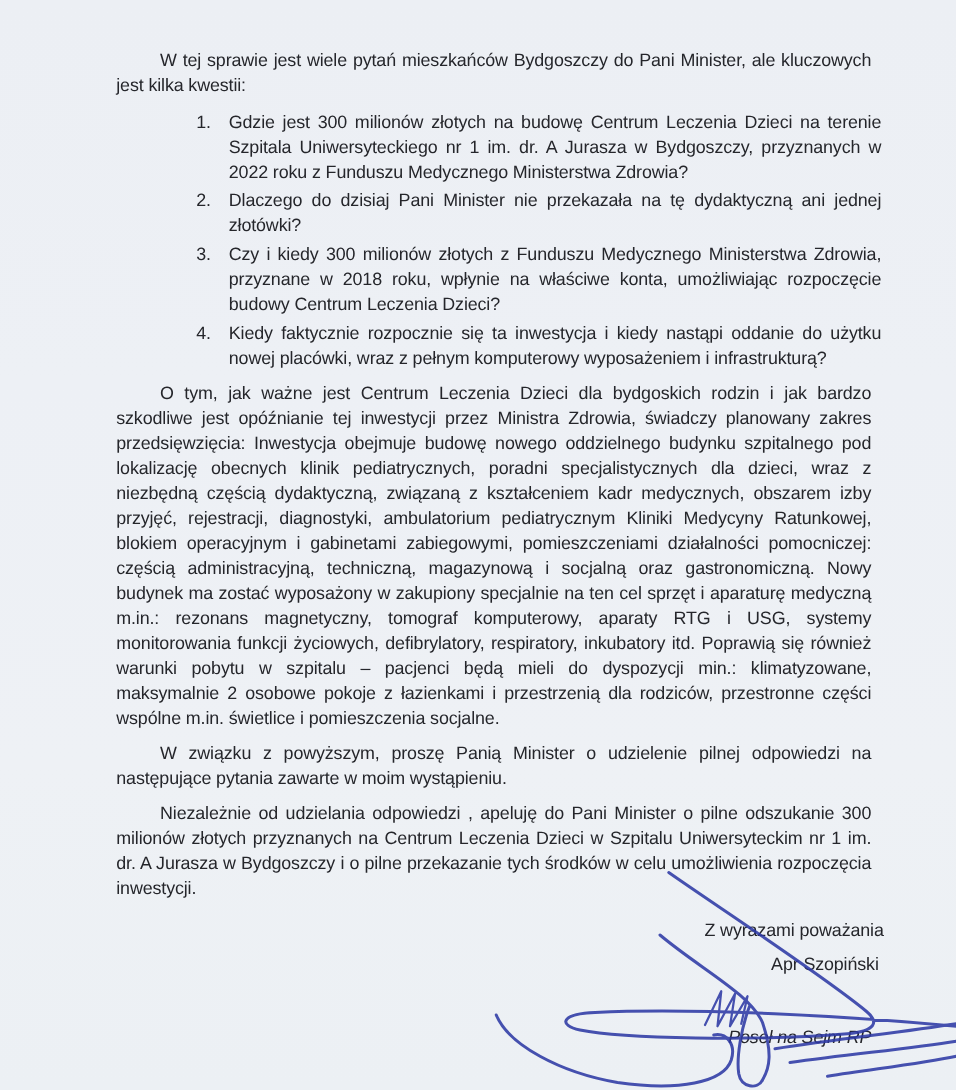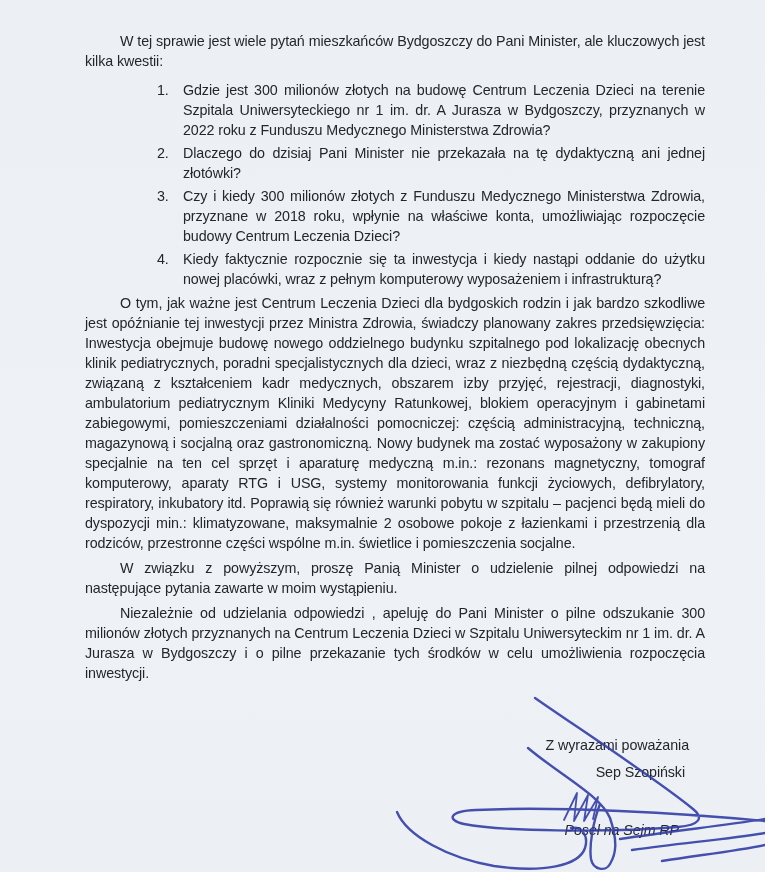--- a/index.html
+++ b/index.html
@@ -15,21 +15,21 @@
     font-family: "Liberation Sans", sans-serif;
     color: #25262b;
   }
   .page {
     position: absolute;
     left: 0; top: 0; right: 0; bottom: 0;
     padding: 31px 60px 0 85px;
     box-sizing: border-box;
   }
   .para {
-    margin: 0;
+    margin: 8px;
     font-size: 14.3px;
     line-height: 20px;
     letter-spacing: -0.1px;
     text-align: justify;
     text-indent: 35px;
   }
   .para + .para { margin-top: 4px; }
   .q-list {
     margin: 9px 0 4px 0;
   }
@@ -45,21 +45,21 @@
     flex: none;
     width: 26px;
   }
   .q-text {
     flex: 1;
     text-align: justify;
   }
   .closing {
     position: absolute;
     top: 735px;
-    right: 76px;
+    right: 58px;
     text-align: right;
     font-size: 14.3px;
     line-height: 20px;
     letter-spacing: -0.1px;
   }
   .closing .salutation { margin: 0; }
   .closing .signer-name { margin: 7px 4px 0 0; }
   .closing .signer-title { margin: 38px 10px 0 0; font-style: italic; }
   .signature-svg {
     position: absolute;
@@ -99,21 +99,21 @@
   <p class="para">O tym, jak ważne jest Centrum Leczenia Dzieci dla bydgoskich rodzin i jak bardzo szkodliwe jest opóźnianie tej inwestycji przez Ministra Zdrowia, świadczy planowany zakres przedsięwzięcia: Inwestycja obejmuje budowę nowego oddzielnego budynku szpitalnego pod lokalizację obecnych klinik pediatrycznych, poradni specjalistycznych dla dzieci, wraz z niezbędną częścią dydaktyczną, związaną z kształceniem kadr medycznych, obszarem izby przyjęć, rejestracji, diagnostyki, ambulatorium pediatrycznym Kliniki Medycyny Ratunkowej, blokiem operacyjnym i gabinetami zabiegowymi, pomieszczeniami działalności pomocniczej: częścią administracyjną, techniczną, magazynową i socjalną oraz gastronomiczną. Nowy budynek ma zostać wyposażony w zakupiony specjalnie na ten cel sprzęt i aparaturę medyczną m.in.: rezonans magnetyczny, tomograf komputerowy, aparaty RTG i USG, systemy monitorowania funkcji życiowych, defibrylatory, respiratory, inkubatory itd. Poprawią się również warunki pobytu w szpitalu – pacjenci będą mieli do dyspozycji min.: klimatyzowane, maksymalnie 2 osobowe pokoje z łazienkami i przestrzenią dla rodziców, przestronne części wspólne m.in. świetlice i pomieszczenia socjalne.</p>
 
   <p class="para" style="margin-top:5px;">W związku z powyższym, proszę Panią Minister o udzielenie pilnej odpowiedzi na następujące  pytania zawarte w moim wystąpieniu.</p>
 
   <p class="para" style="margin-top:5px;">Niezależnie od udzielania odpowiedzi , apeluję do Pani Minister o pilne odszukanie 300 milionów złotych przyznanych na Centrum Leczenia Dzieci w Szpitalu Uniwersyteckim nr 1 im. dr. A Jurasza w Bydgoszczy i o pilne przekazanie tych środków w celu umożliwienia rozpoczęcia inwestycji.</p>
 
 </div>
 
 <div class="closing">
   <p class="salutation">Z wyrazami poważania</p>
-  <p class="signer-name">Sep Szopiński</p>
+  <p class="signer-name">Apr Szopiński</p>
   <p class="signer-title">Poseł na Sejm RP</p>
 </div>
 
 <svg class="signature-svg" viewBox="0 0 385 182" aria-hidden="true">
   <g fill="none" stroke="#2e3aa5" stroke-width="2.4" stroke-linecap="round" stroke-linejoin="round" opacity="0.88">
 
     <path d="M155,8 C192,34 278,90 313,119 C324,128 320,135 298,137 C226,143 118,141 84,134 C66,130 69,121 96,120 C178,116 300,123 385,131"></path>
 
     <path d="M148,58 C180,85 220,105 230,128 C238,152 236,164 230,174 C226,182 213,180 211,169 C209,156 213,132 220,114"></path>
 

